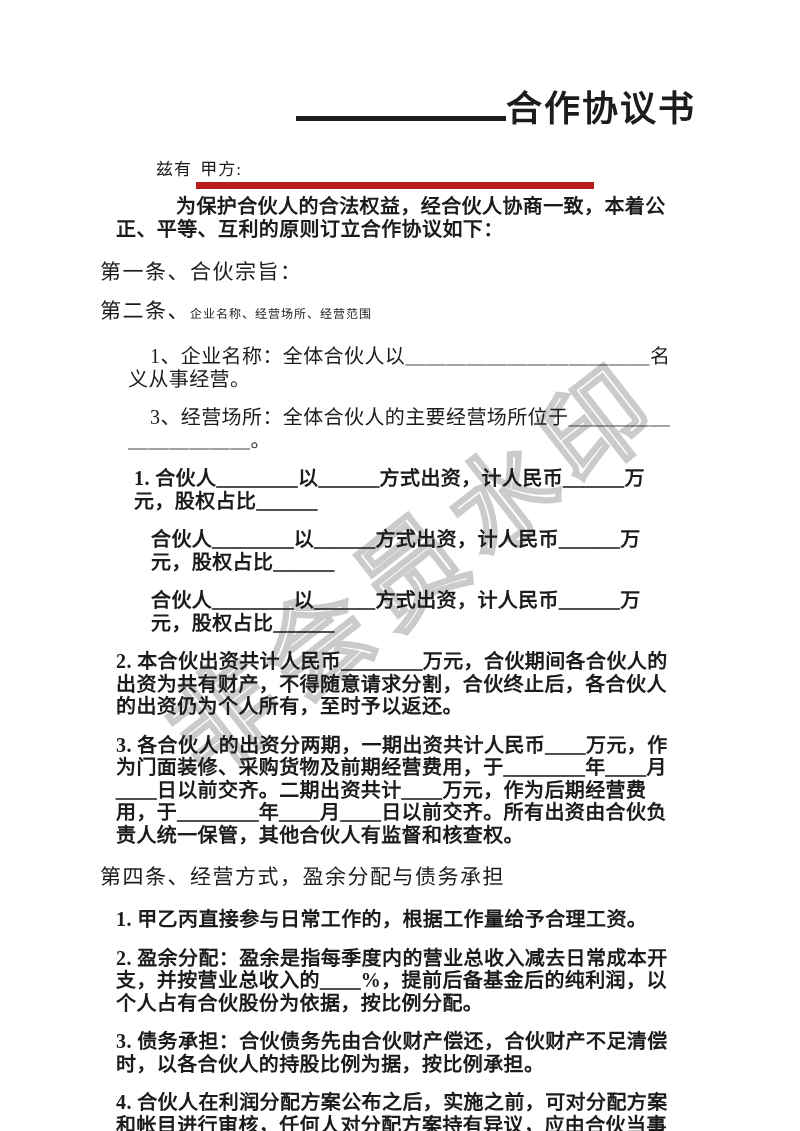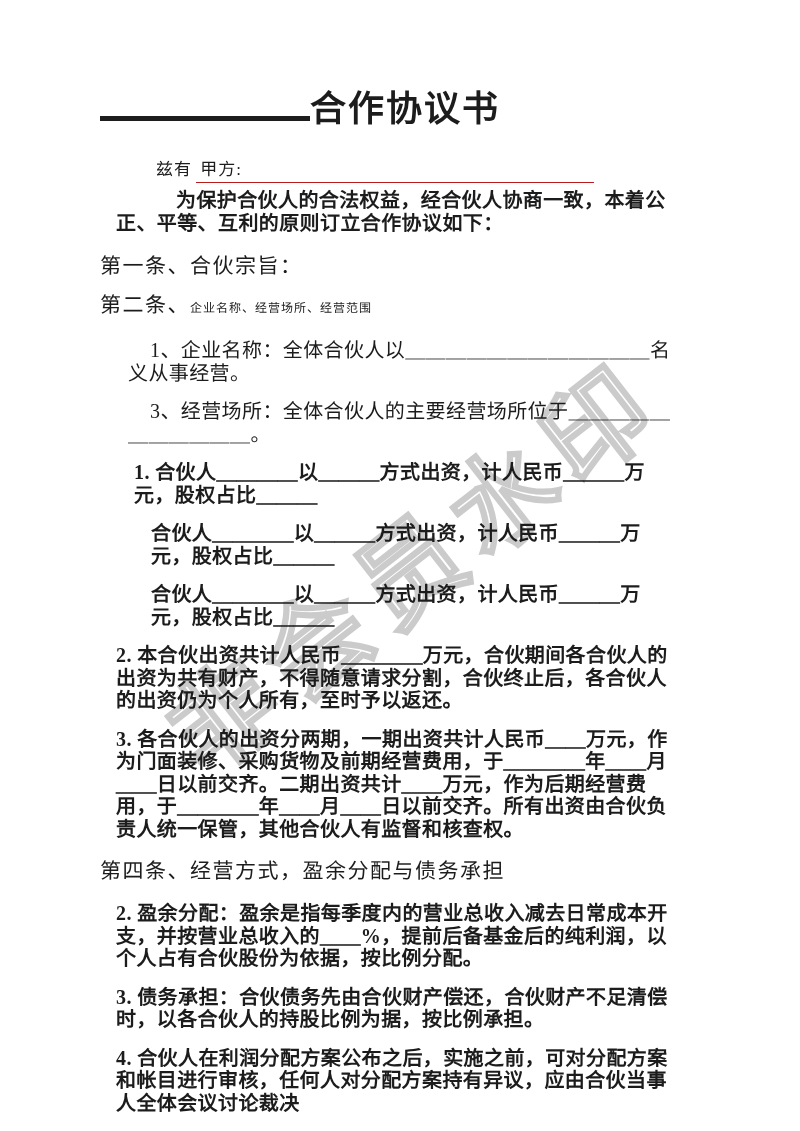--- a/index.html
+++ b/index.html
@@ -33,21 +33,21 @@
     color: rgba(0,0,0,0);
     -webkit-text-stroke: 3px #cbcbcb;
     text-stroke: 3px #cbcbcb;
     z-index: 0;
     pointer-events: none;
     user-select: none;
   }
 
   
   .doc-title {
-    text-align: left;
+    text-align: right;
     font-size: 36px;
     font-weight: bold;
     margin: 0 0 26px 0;
     line-height: 46px;
     letter-spacing: 2px;
     white-space: nowrap;
   }
   .title-blank {
     display: inline-block;
     width: 210px;
@@ -56,21 +56,21 @@
     vertical-align: baseline;
   }
 
   
   .parties { margin-left: 56px; }
   .party-row { line-height: 24px; font-size: 17px; white-space: nowrap; }
   .party-prefix { letter-spacing: 1px; }
   .party-line {
     display: inline-block;
     width: 394px;
-    border-bottom: 1px solid #b91c1c;
+    border-bottom: 7px solid #b91c1c;
     padding-left: 4px;
     letter-spacing: 1px;
   }
   .party-row + .party-row { margin-left: 40px; }
 
   
   p, .row { font-size: 20px; line-height: 22.5px; margin: 16px; letter-spacing: 0.4px; }
   .bold { font-weight: bold; }
   .indent3 { text-indent: 3em; }
   .intro { margin-top: 6px; }
@@ -125,18 +125,19 @@
     <div class="a3-rows">
       <div class="row">1. 合伙人＿＿＿＿以＿＿＿方式出资，计人民币＿＿＿万元，股权占比＿＿＿</div>
       <div class="row cont">合伙人＿＿＿＿以＿＿＿方式出资，计人民币＿＿＿万元，股权占比＿＿＿</div>
       <div class="row cont">合伙人＿＿＿＿以＿＿＿方式出资，计人民币＿＿＿万元，股权占比＿＿＿</div>
     </div>
     <p class="bold">2. 本合伙出资共计人民币＿＿＿＿万元，合伙期间各合伙人的出资为共有财产，不得随意请求分割，合伙终止后，各合伙人的出资仍为个人所有，至时予以返还。</p>
     <p class="bold">3. 各合伙人的出资分两期，一期出资共计人民币＿＿万元，作为门面装修、采购货物及前期经营费用，于＿＿＿＿年＿＿月＿＿日以前交齐。二期出资共计＿＿万元，作为后期经营费用，于＿＿＿＿年＿＿月＿＿日以前交齐。所有出资由合伙负责人统一保管，其他合伙人有监督和核查权。</p>
 
     <h2 class="hd hd4 hd-uniform">第四条、经营方式，盈余分配与债务承担</h2>
 
+    <p class="bold">1. 甲乙丙直接参与日常工作的，根据工作量给予合理工资。</p>
     <p class="bold">2. 盈余分配：盈余是指每季度内的营业总收入减去日常成本开支，并按营业总收入的＿＿%，提前后备基金后的纯利润，以个人占有合伙股份为依据，按比例分配。</p>
     <p class="bold">3. 债务承担：合伙债务先由合伙财产偿还，合伙财产不足清偿时，以各合伙人的持股比例为据，按比例承担。</p>
     <p class="bold">4. 合伙人在利润分配方案公布之后，实施之前，可对分配方案和帐目进行审核，任何人对分配方案持有异议，应由合伙当事人全体会议讨论裁决</p>
 
   </div>
 </div>
 
 </body></html>

